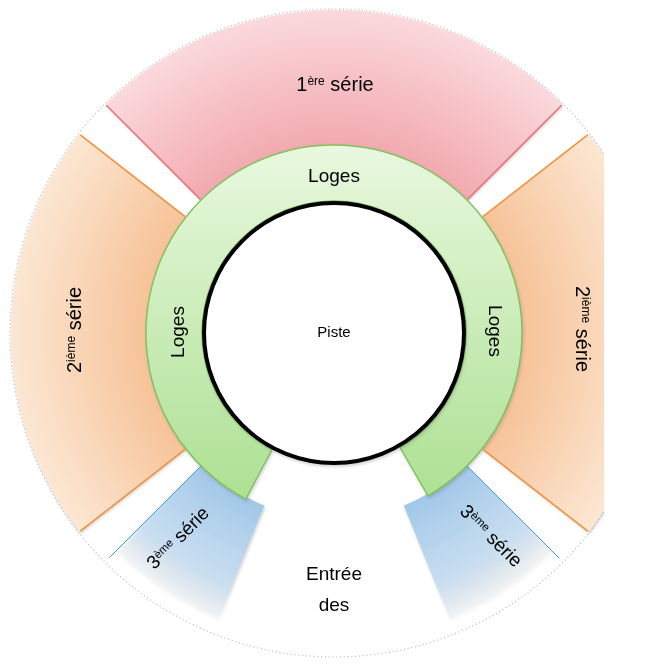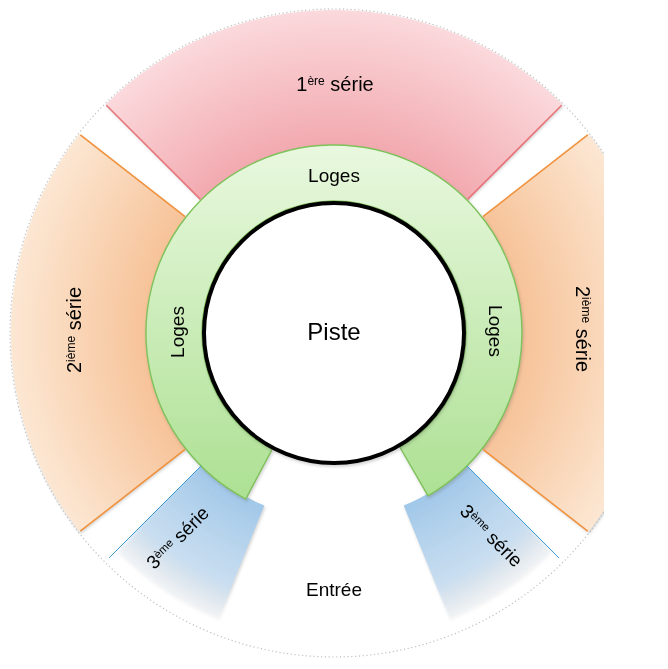--- a/index.html
+++ b/index.html
@@ -29,21 +29,21 @@
   .sup{font-size:60%;position:relative;top:-0.48em;}
   .rest{margin-left:0.28em;}
   .lbl-serie1{left:335px;top:84px;}
   .lbl-serie2-left{left:74px;top:330px;}
   .lbl-serie2-right{left:582px;top:329px;}
   .lbl-serie3-left{left:178px;top:538px;font-size:19px;}
   .lbl-serie3-right{left:491px;top:536px;font-size:19px;}
   .lbl-loges-top{left:334px;top:176px;font-size:19px;}
   .lbl-loges-left{left:178px;top:332px;font-size:19px;}
   .lbl-loges-right{left:495px;top:331px;font-size:19px;}
-  .lbl-piste{left:334px;top:332px;font-size:24px;}
+  .lbl-piste{left:334px;top:332px;font-size:15px;}
   .lbl-entrance{left:334px;top:589px;text-align:center;font-size:19px;line-height:31px;}
 </style>
 </head>
 <body>
 
 <div id="stage">
 
   <svg id="plan-svg" width="668" height="669" viewBox="0 0 668 669">
       <defs>
         <radialGradient id="gp" gradientUnits="userSpaceOnUse" cx="334" cy="333" r="323">
@@ -102,15 +102,16 @@
   </div>
 
   <div class="lbl lbl-loges-top">Loges</div>
   <div class="lbl rot-l lbl-loges-left">Loges</div>
   <div class="lbl rot-r lbl-loges-right">Loges</div>
 
   <div class="lbl lbl-piste">Piste</div>
 
   <div class="lbl lbl-entrance">
     <div>Entrée</div>
+    <div>des</div>
   </div>
 
 </div>
 
 </body></html>

